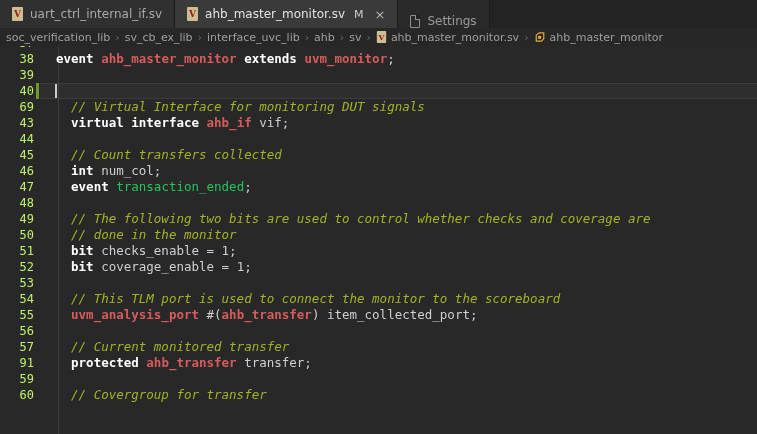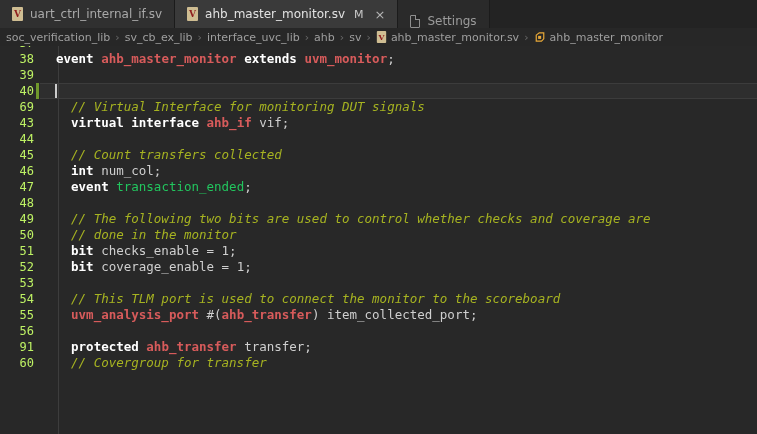--- a/index.html
+++ b/index.html
@@ -246,23 +246,33 @@
           <span class="gutter">55</span>
           <span class="gitslot"></span>
           <span class="content"><span class="tk-pl">  </span><span class="tk-ty">uvm_analysis_port</span><span class="tk-pl"> #(</span><span class="tk-ty">ahb_transfer</span><span class="tk-pl">) item_collected_port;</span></span>
         </div>
         <div class="row">
           <span class="gutter">56</span>
           <span class="gitslot"></span>
           <span class="content"></span>
         </div>
         <div class="row">
+          <span class="gutter">57</span>
+          <span class="gitslot"></span>
+          <span class="content"><span class="tk-cm">  // Current monitored transfer</span></span>
+        </div>
+        <div class="row">
           <span class="gutter">91</span>
           <span class="gitslot"></span>
           <span class="content"><span class="tk-pl">  </span><span class="tk-kw">protected</span><span class="tk-pl"> </span><span class="tk-ty">ahb_transfer</span><span class="tk-pl"> transfer;</span></span>
+        </div>
+        <div class="row">
+          <span class="gutter">59</span>
+          <span class="gitslot"></span>
+          <span class="content"></span>
         </div>
         <div class="row">
           <span class="gutter">60</span>
           <span class="gitslot"></span>
           <span class="content"><span class="tk-cm">  // Covergroup for transfer</span></span>
         </div>
       </div>
   </div>
 
 </div>

